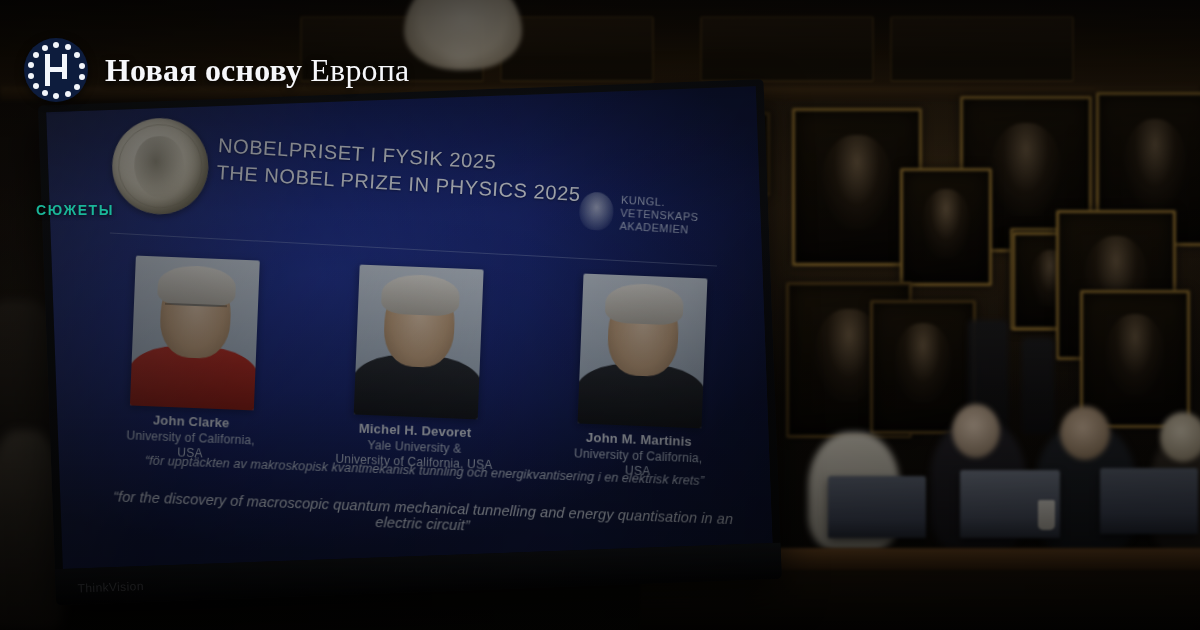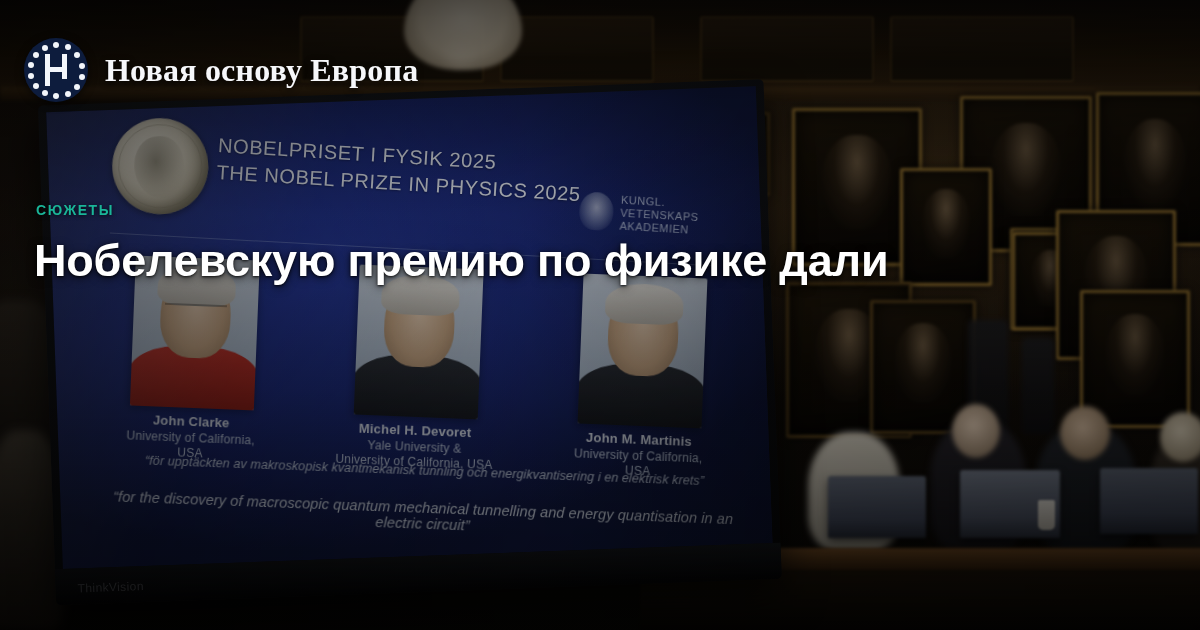--- a/index.html
+++ b/index.html
@@ -335,21 +335,21 @@
   .logo-h .bar-r { left: 19px; top: 0; width: 5px; height: 25px; }
   .logo-h .bar-m { left: 2px; top: 13px; width: 22px; height: 5px; }
 
   .wordmark {
     font-size: 32px; color: #f6f7fa; letter-spacing: .2px;
     font-family: "Liberation Serif", serif;
     text-shadow: 0 2px 6px rgba(0,0,0,.75);
     white-space: nowrap;
   }
   .wordmark b { font-weight: bold; }
-  .wordmark span { font-weight: bold; text-align: right; }
+  .wordmark span { font-weight: normal; text-align: right; }
 
   
   .rubric {
     position: absolute; left: 36px; top: 202px;
     font-size: 14px; font-weight: bold; letter-spacing: 1.6px;
     color: #1ab598;
     text-shadow: 0 1px 4px rgba(0,0,0,.8);
   }
   .headline {
     position: absolute; left: 34px; top: 234px; width: 1015px;
@@ -515,16 +515,15 @@
       </span>
     </div>
     <div class="wordmark">
       <b>Новая основу</b><span> Европа</span>
     </div>
   </div>
 
   <div class="rubric">СЮЖЕТЫ</div>
 
   <div class="headline">
-    <span class="hl">Нобелевскую премию по физике дали</span>
   </div>
 
 </div>
 
 </body></html>

